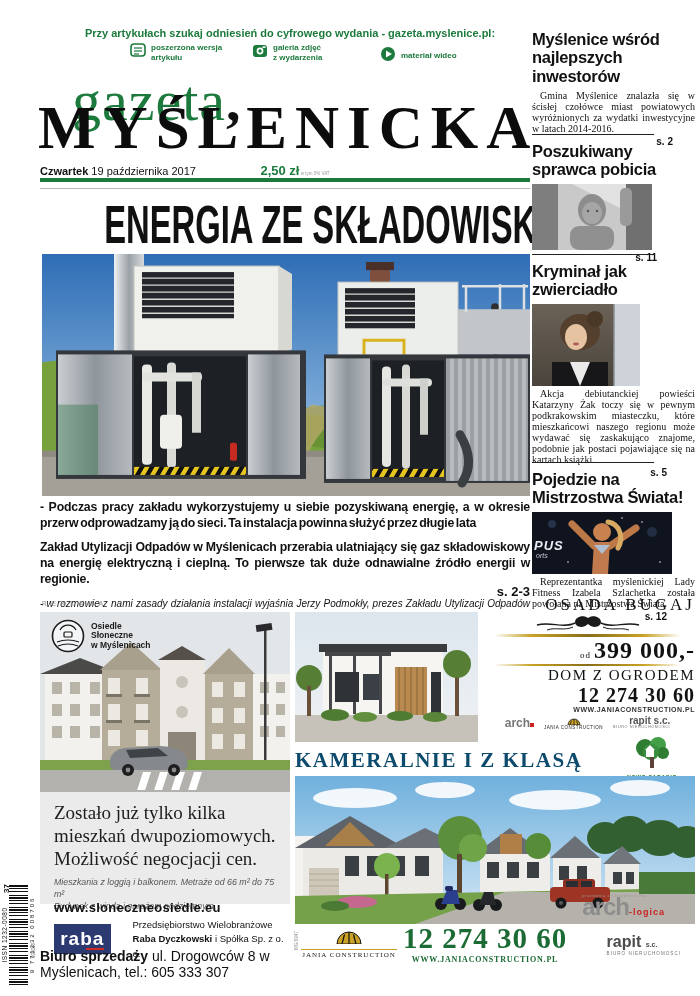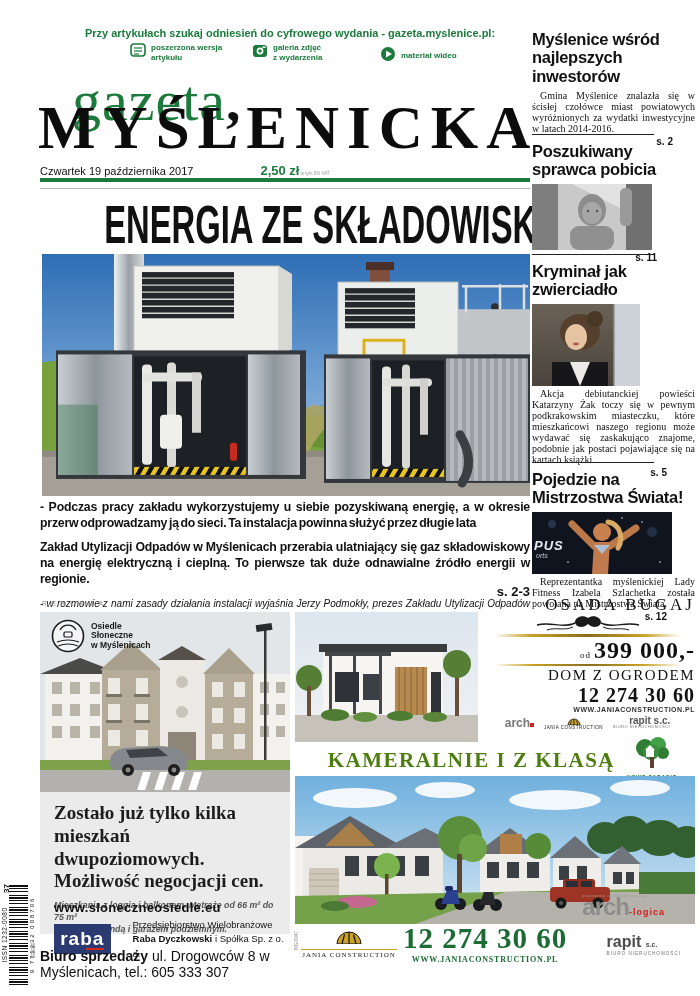--- a/index.html
+++ b/index.html
@@ -16,21 +16,21 @@
 
   
   .gazeta{left:72px;top:72px;font-family:"Liberation Serif",serif;font-size:58px;
     color:#1c7a3c;letter-spacing:1px;line-height:1;}
   .gazeta .comma{color:#111;font-weight:bold;}
   .myslenicka{left:38px;top:97px;font-family:"Liberation Serif",serif;font-weight:bold;
     font-size:61px;letter-spacing:8px;line-height:1;white-space:nowrap;color:#0c0c0c;}
 
   
   .dateline-left{left:40px;top:165px;font-size:11px;}
-  .dateline-left b{font-weight:normal;}
+  .dateline-left b{font-weight:bold;}
   .price{left:230px;top:163px;width:130px;text-align:center;font-size:13px;font-weight:bold;color:#1c7a3c;}
   .price .note{font-size:4.5px;color:#999;font-weight:normal;}
   .dateline-right{left:330px;top:168px;width:200px;text-align:right;white-space:nowrap;}
   .dateline-right .issue{font-size:6px;font-weight:bold;color:#333;}
   .dateline-right .meta{font-size:4.5px;color:#666;}
   .greenbar{left:40px;top:178px;width:490px;height:4px;background:#1c7a3c;}
   .hairline{left:40px;top:188px;width:490px;height:1px;background:#b5b5b5;}
 
   
   .headline-wrap{left:40px;top:194px;width:490px;text-align:center;}
@@ -59,21 +59,21 @@
   .p4text-big{position:absolute;left:2px;top:26px;color:#e8ecf2;font-weight:bold;
     font-style:italic;font-size:13px;letter-spacing:1px;}
   .p4text-small{position:absolute;left:4px;top:40px;color:#c3cad4;font-size:7px;font-style:italic;}
 
   
   .ad-osiedle{left:40px;top:612px;width:250px;height:376px;}
   .os-photo{position:absolute;left:0;top:0;width:250px;height:180px;}
   .os-photo svg{display:block;width:100%;height:100%;}
   .os-logo{position:absolute;left:10px;top:6px;display:flex;align-items:center;gap:5px;}
   .os-logo-text{font-size:8.5px;font-weight:bold;line-height:1.08;color:#1a1a1a;}
-  .os-gray{position:absolute;left:0;top:180px;width:250px;height:142px;background:#ebebeb;font-weight:bold;}
+  .os-gray{position:absolute;left:0;top:180px;width:250px;height:112px;background:#ebebeb;}
   .os-head{font-family:"Liberation Serif",serif;font-size:19px;line-height:1.2;color:#1d1d1d;
     margin:10px 8px 0 14px;}
   .os-details{font-size:8.8px;font-style:italic;color:#555;line-height:1.35;margin:7px 8px 0 14px;}
   .os-web{position:absolute;left:14px;top:288px;font-size:13px;font-weight:bold;letter-spacing:0.3px;}
   .os-raba-row{position:absolute;left:14px;top:306px;display:flex;gap:22px;align-items:center;}
   .raba-logo{width:58px;height:30px;background:#2b3a71;color:#fff;display:flex;align-items:center;
     justify-content:center;font-size:19px;font-weight:bold;letter-spacing:1px;position:relative;}
   .raba-logo .redbar{position:absolute;right:7px;bottom:4px;width:18px;height:2.5px;background:#d02b20;}
   .os-company{font-size:9.5px;line-height:1.5;}
   .os-office{position:absolute;left:0px;top:336px;font-size:14px;}
@@ -94,21 +94,21 @@
   .osada-logos{display:flex;justify-content:center;align-items:center;gap:10px;margin-top:3px;
     font-family:"Liberation Sans",sans-serif;}
   .lg-arch{font-size:12px;font-weight:bold;color:#777;}
   .lg-arch .sq{display:inline-block;width:4px;height:4px;background:#cc2222;}
   .lg-jania{font-size:4.5px;letter-spacing:0.5px;color:#222;display:flex;flex-direction:column;align-items:center;}
   .lg-rapit{font-size:10px;font-weight:bold;color:#555;line-height:1;}
   .lg-rapit .sub{display:block;font-size:3.8px;font-weight:normal;letter-spacing:0.6px;color:#777;}
 
   
   .ad-kam{left:295px;top:742px;width:400px;height:246px;}
-  .kam-title{position:absolute;left:0;top:6px;width:320px;text-align:right;color:#4d7c0f;
+  .kam-title{position:absolute;left:0;top:6px;width:320px;text-align:left;color:#0c4a6e;
     font-family:"Liberation Serif",serif;font-weight:bold;font-size:21px;letter-spacing:1.5px;}
   .kam-tree{position:absolute;right:14px;top:-6px;width:58px;text-align:center;}
   .kam-tree .tlabel{font-size:5.2px;letter-spacing:0.8px;color:#2e7d32;font-weight:bold;}
   .kam-photo{position:absolute;left:0;top:34px;width:400px;height:148px;}
   .kam-photo svg{display:block;width:100%;height:100%;}
   .archlogica{position:absolute;right:30px;top:152px;line-height:0.8;text-align:left;}
   .archlogica .top{font-size:4px;color:#9a9a9a;letter-spacing:0.6px;}
   .archlogica .main{font-size:24px;font-weight:bold;color:#8d8d8d;letter-spacing:-1px;}
   .archlogica .sub{font-size:9px;font-weight:bold;color:#cc2222;letter-spacing:1px;}
   .kam-jania{position:absolute;left:6px;top:186px;width:96px;text-align:center;}

